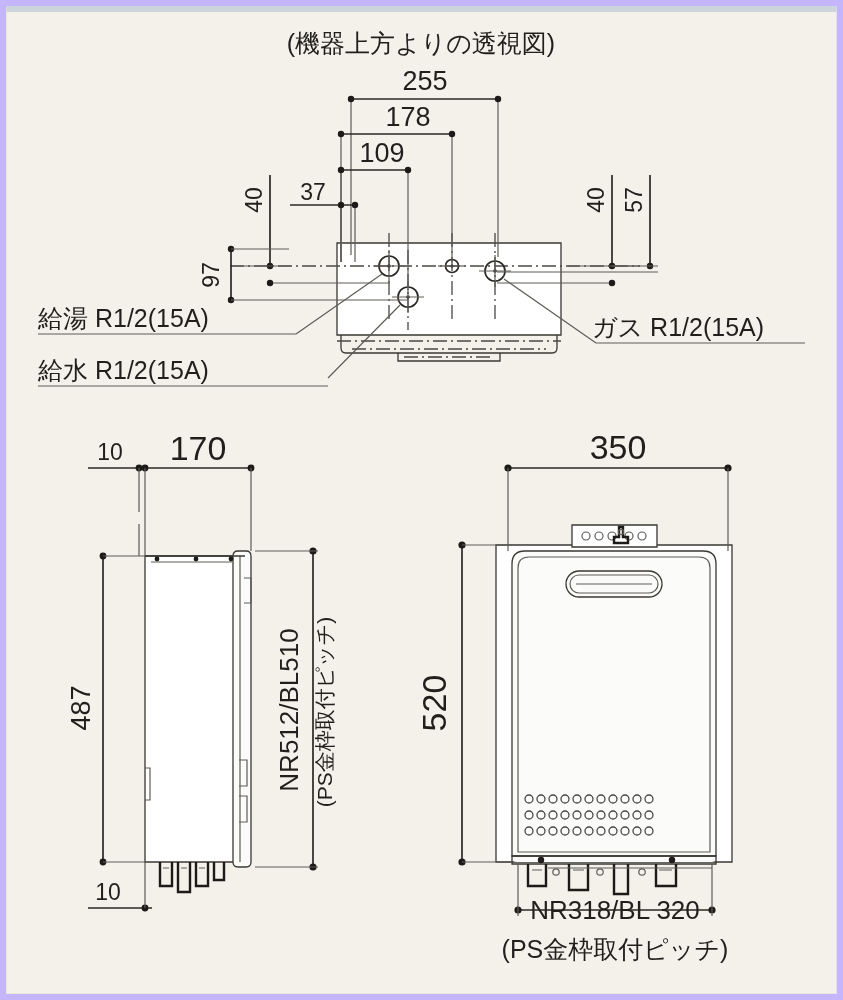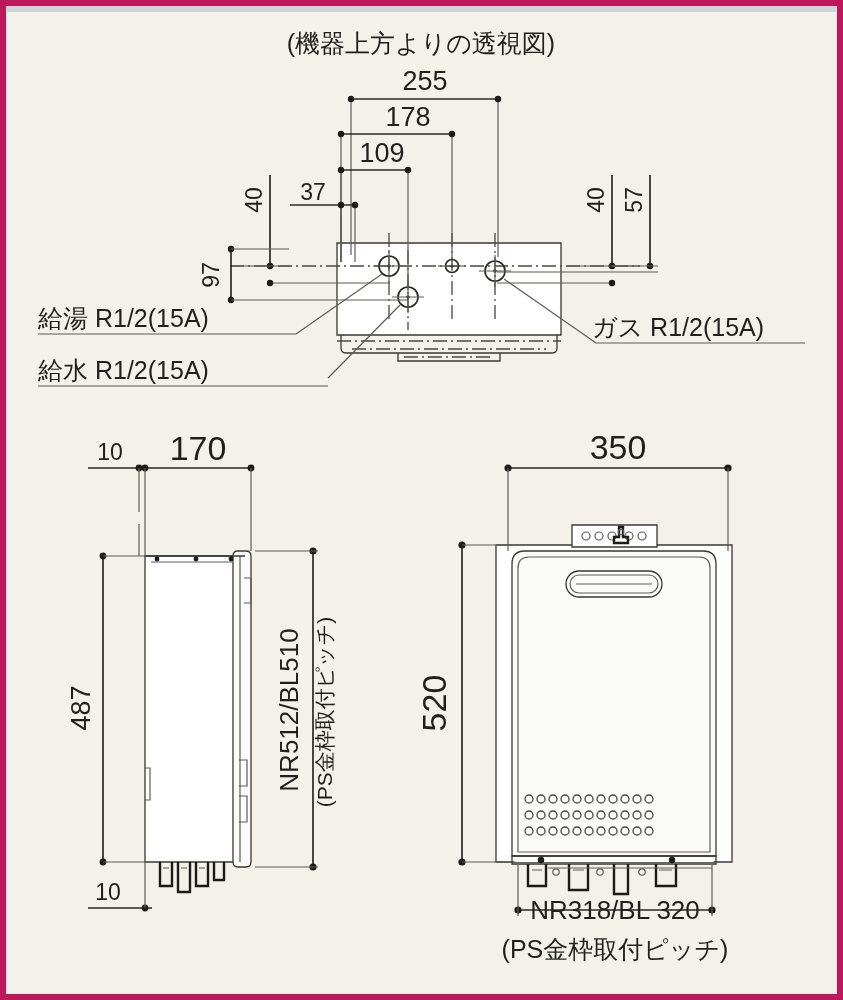--- a/index.html
+++ b/index.html
@@ -10,21 +10,21 @@
   body {
     width: 843px;
     height: 1000px;
     font-family: "Liberation Sans", "DejaVu Sans", sans-serif;
     overflow: hidden;
   }
   #sheet {
     position: relative;
     width: 843px;
     height: 1000px;
-    background: #be185d;
+    background: #c4b5fd;
     box-sizing: border-box;
   }
   #frame {
     position: absolute;
     left: 6px;
     top: 6px;
     width: 831px;
     height: 988px;
     background: #f3f1ea;
     border-top: 6px solid #ccd5da;

